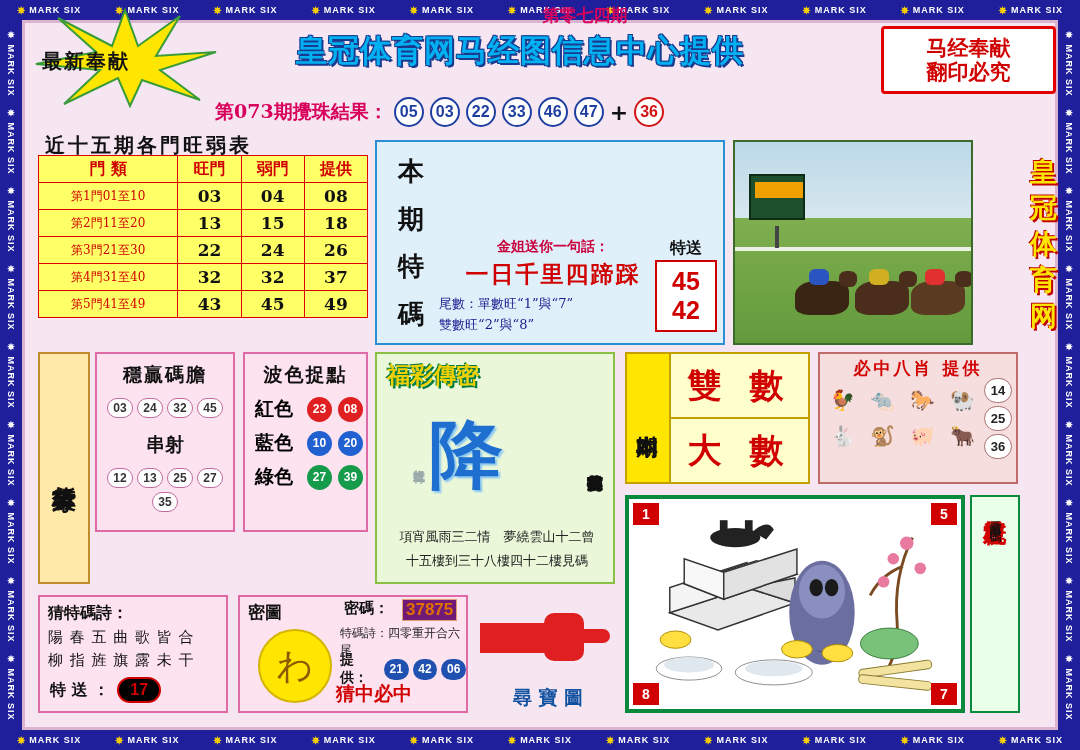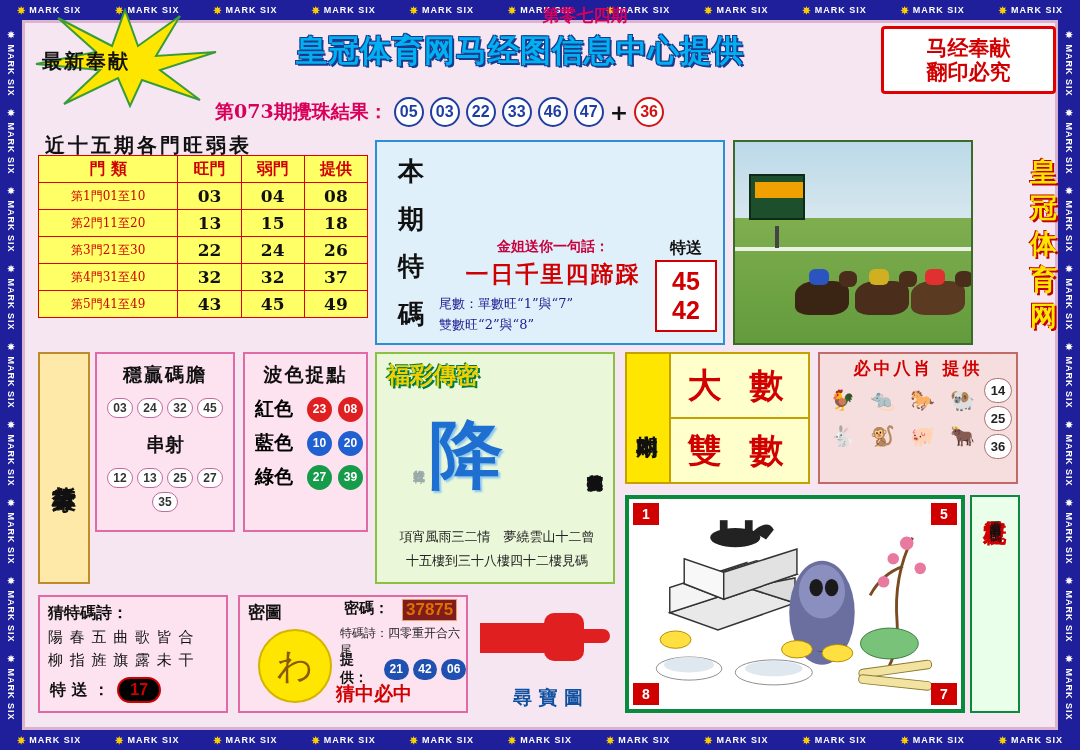--- a/index.html
+++ b/index.html
@@ -353,21 +353,21 @@
     display:flex; align-items:center; justify-content:center;
     font-family:"DejaVu Serif", serif; font-size:36px; color:#8a5a00;
   }
   .mitu .mlabel {
     position:absolute; left:104px; top:2px; font-family:"DejaVu Serif", serif;
     font-weight:bold; font-size:15px; color:#111;
   }
   .mitu .mcode {
     position:absolute; left:162px; top:2px; font-family:"Liberation Sans", sans-serif;
     font-weight:bold; font-size:17px; color:#e07000;
-    background:#7f1d1d; border:1px solid #e0a070; padding:0 3px;
+    background:#701a75; border:1px solid #e0a070; padding:0 3px;
   }
   .mitu .mpoem {
     position:absolute; left:100px; top:28px; font-family:"DejaVu Serif", serif;
     font-size:12px; color:#222;
   }
   .mitu .mprov {
     position:absolute; left:100px; top:54px; display:flex; align-items:center; gap:4px;
     font-family:"DejaVu Serif", serif; font-size:14px; color:#111; font-weight:bold;
   }
   .mitu .mball {
@@ -668,22 +668,22 @@
     <div class="greycol" style="writing-mode:vertical-rl;">送祥就育好收成</div>
     <div class="bigchar">降</div>
     <div class="sidecol" style="writing-mode:vertical-rl;">萬萬生物得甘霖</div>
     <div class="line1">項宵風雨三二情　夢繞雲山十二曾</div>
     <div class="line2">十五樓到三十八樓四十二樓見碼</div>
   </div>
 
   <div class="dashu">
     <div class="lab" style="writing-mode:vertical-rl;">本期叫</div>
     <div class="vals">
+      <div>雙 數</div>
       <div>大 數</div>
-      <div>雙 數</div>
     </div>
   </div>
 
   <div class="zodiac">
     <div class="zt">必中八肖 提供</div>
     <div class="grid">
       <div class="cell">🐓</div>
       <div class="cell">🐀</div>
       <div class="cell">🐎</div>
       <div class="cell">🐏</div>

